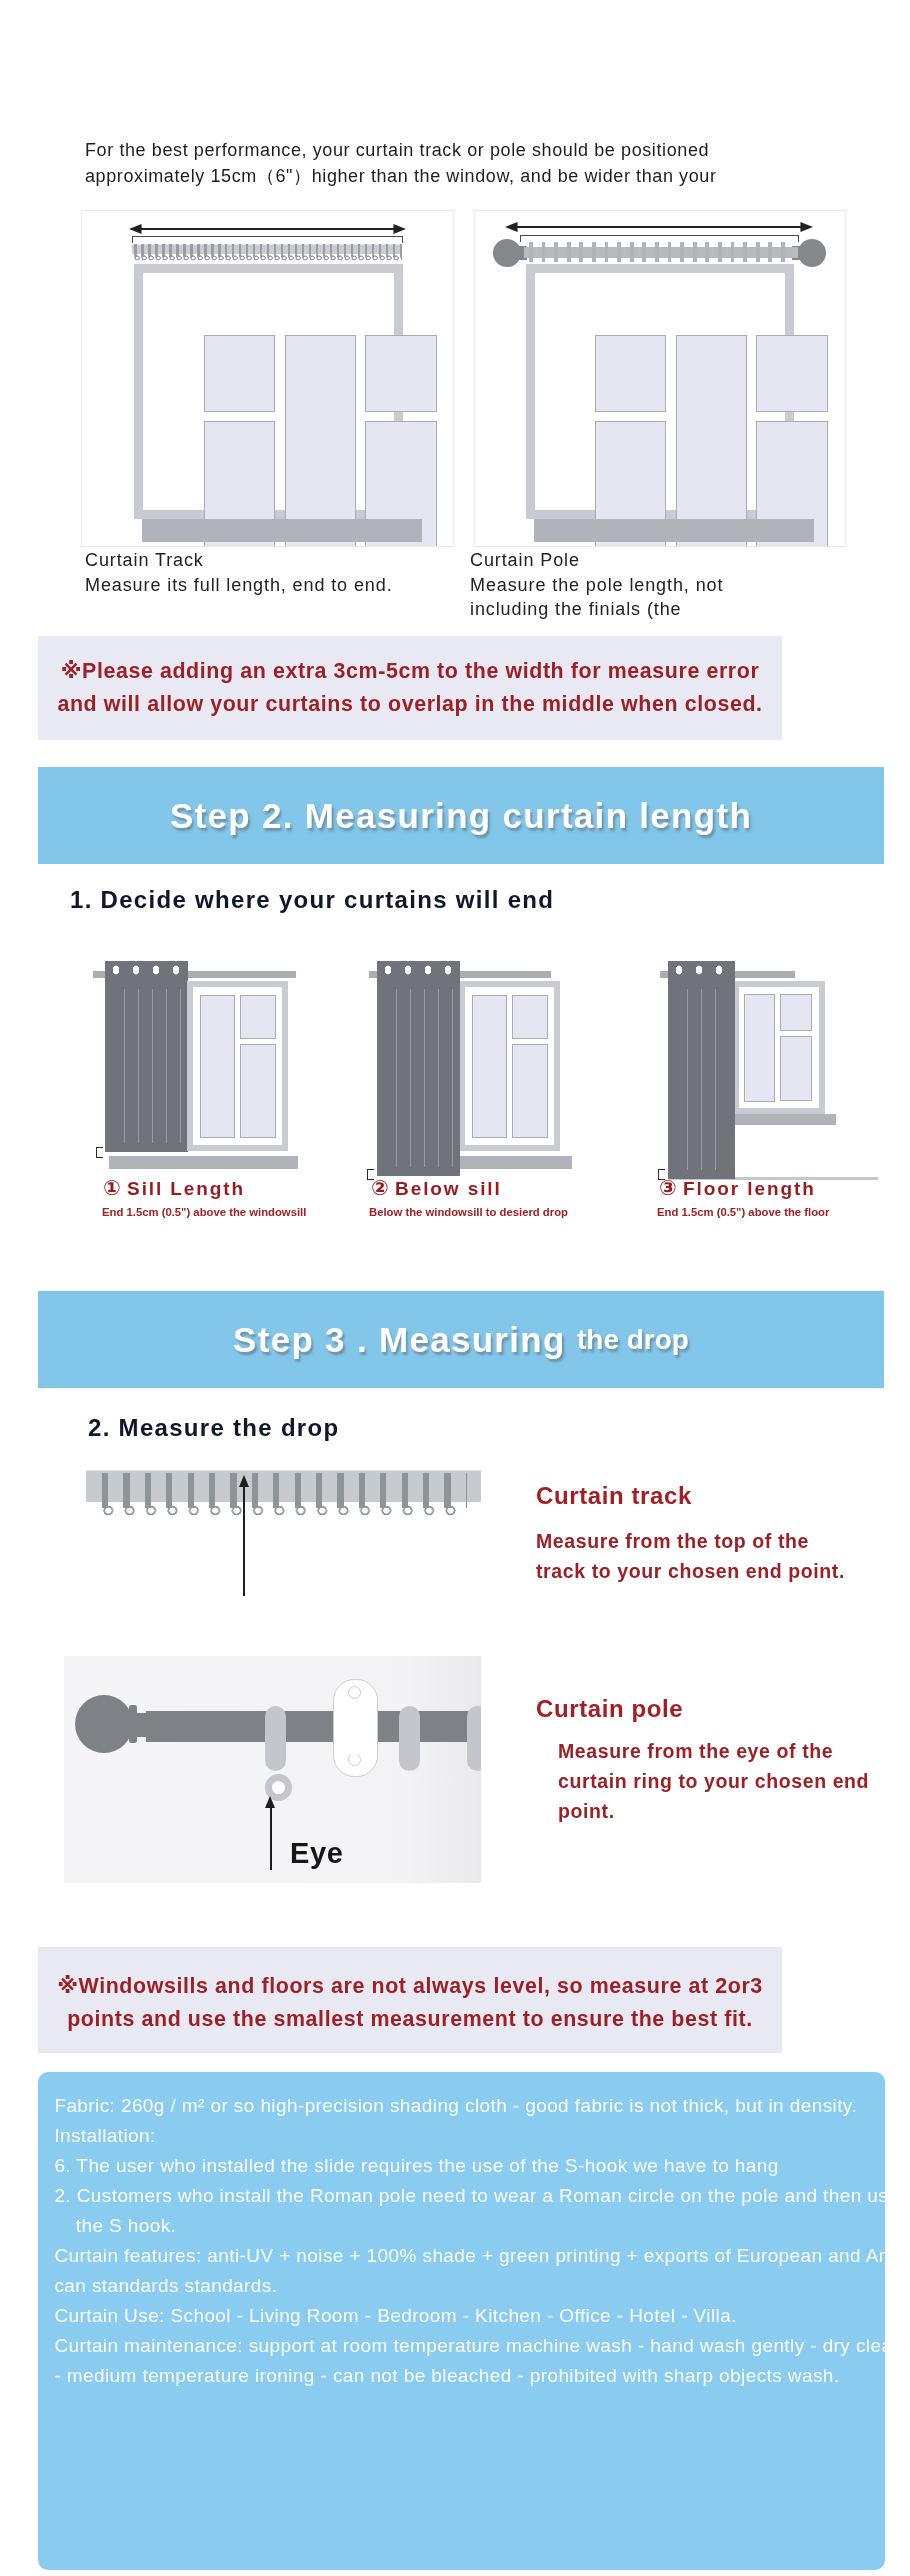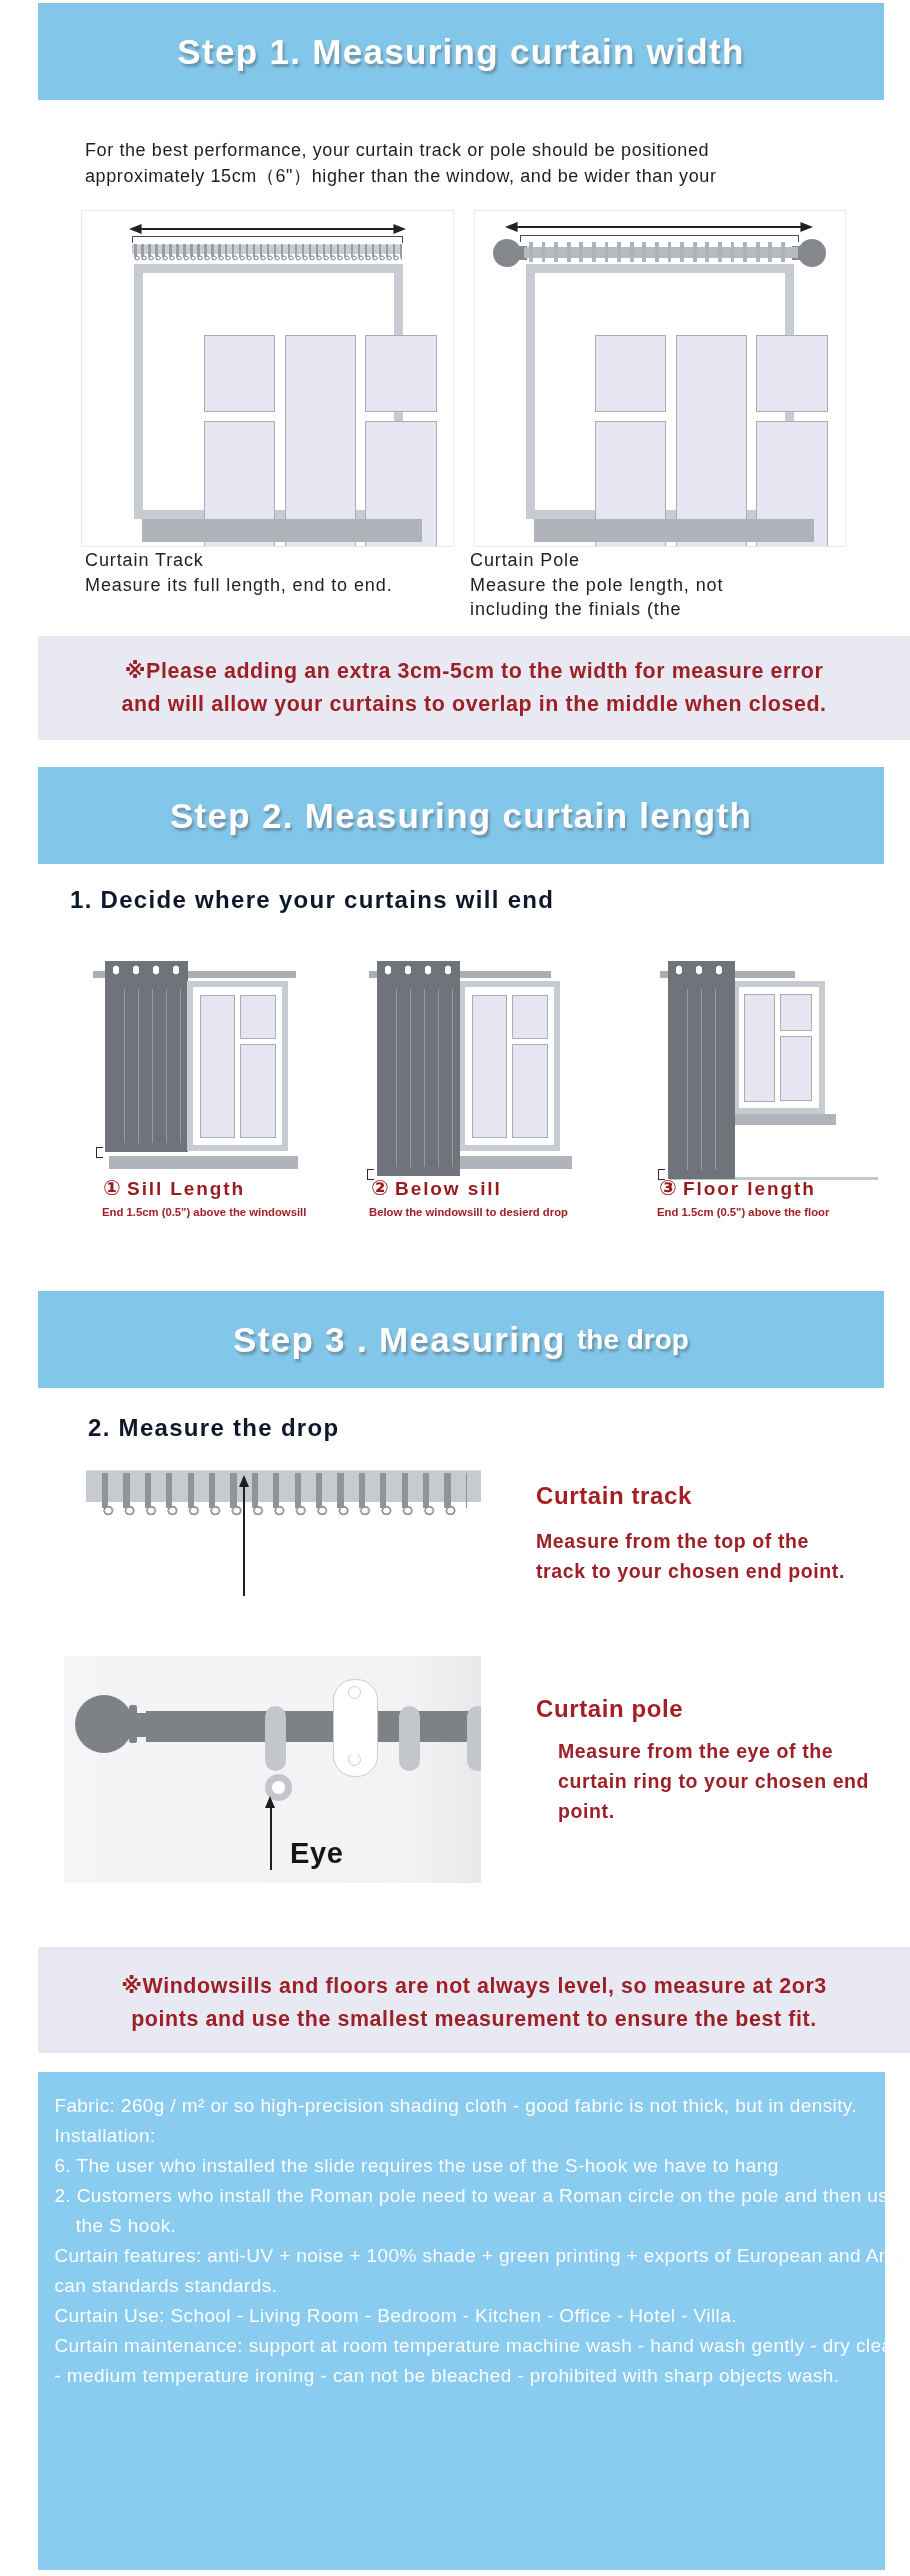--- a/index.html
+++ b/index.html
@@ -11,21 +11,21 @@
           display:flex;align-items:center;justify-content:center;}
   .banner-text{font-size:35px;font-weight:700;color:#ffffff;letter-spacing:1.3px;
                text-shadow:1.9px 2.5px 2.5px rgba(90,100,110,.55);white-space:nowrap;}
   .banner-sub{font-size:28px;font-weight:700;color:#ffffff;letter-spacing:0;
               margin-left:11.3px;text-shadow:1.9px 2.5px 2.5px rgba(90,100,110,.55);}
 
   
   .intro{position:absolute;left:85px;top:137px;font-size:18px;color:#1E1E1E;
          letter-spacing:0.6px;line-height:26px;white-space:nowrap;}
   .cap{position:absolute;font-size:18px;color:#222;letter-spacing:0.9px;line-height:24.5px;white-space:nowrap;}
-  .note{position:absolute;left:38px;width:872px;background:#E9E9F3;text-align:center;}
+  .note{position:absolute;left:38px;width:744px;background:#E9E9F3;text-align:center;}
   .note-line{font-size:21.4px;font-weight:600;color:#9C2025;letter-spacing:0.6px;line-height:33px;white-space:nowrap;}
   .heading{position:absolute;margin:0;font-size:24px;font-weight:700;color:#0f172a;
            letter-spacing:1.3px;white-space:nowrap;}
 
   
   .dbox{position:absolute;top:210px;height:335px;margin:0;border:0.6px solid #E7E9EC;background:#fff;overflow:hidden;}
   .dbl-arrow{position:absolute;height:14px;}
   .bracket-line{position:absolute;height:5.7px;border-top:1.3px solid #4a4a4a;
                 border-left:1.3px solid #4a4a4a;border-right:1.3px solid #4a4a4a;}
   .track-bar{position:absolute;background:#C9CCD2;border-top:1.9px solid #E3E5E8;}
@@ -81,32 +81,29 @@
   .pb-neck{position:absolute;left:72px;top:57px;width:11.3px;height:24px;background:#7E8287;}
   .ring{position:absolute;top:50px;width:21.4px;height:65px;background:#C3C7CB;border-radius:10.7px;}
   .eye-ring{position:absolute;left:201px;top:118px;width:12.6px;height:12.6px;border:7px solid #C3C7CB;border-radius:50%;background:#fff;}
   .bracket-plate{position:absolute;left:269px;top:23px;width:43px;height:96px;border:1.9px solid #C9CDD1;background:#fff;border-radius:21.4px;}
   .screw{position:absolute;width:11.3px;height:11.3px;border:1.9px solid #C9CDD1;border-radius:50%;background:#fff;}
   .bracket-cap{position:absolute;left:275px;top:47px;width:30px;height:52px;background:#fff;border-radius:15px;}
   .eye-label{position:absolute;left:226px;top:181px;font-size:29px;font-weight:700;color:#161616;letter-spacing:0.6px;}
 
   
   .infobox{position:absolute;left:38px;top:2072px;width:847px;height:498px;background:#8ACBF0;
-           box-sizing:border-box;padding:19px 6.3px 0 16.4px;}
+           box-sizing:border-box;padding:19px 6.3px 0 16.4px;border-radius:10px;}
   .info-line{font-size:19px;line-height:30px;letter-spacing:0.4px;color:#FBFDFF;white-space:nowrap;}
   .info-line.indent{padding-left:21.4px;}
 </style>
 </head>
 <body>
 
 <div class="page">
 
-  <header class="banner" style="top:3.1px;">
-    <span class="banner-text">Step 1. Measuring curtain width</span>
-  </header>
 
   <div class="intro">
     <div>For the best performance, your curtain track or pole should be positioned</div>
     <div>approximately 15cm（6"）higher than the window, and be wider than your</div>
   </div>
 
   <figure class="dbox" style="left:81px;width:371px;">
     <svg class="dbl-arrow" style="left:47px;top:11.3px;width:277px;" viewBox="0 0 440 22">
       <line x1="16" y1="11" x2="424" y2="11" stroke="#222" stroke-width="3"></line>
       <polygon points="0,11 20,3 20,19" fill="#222"></polygon>

